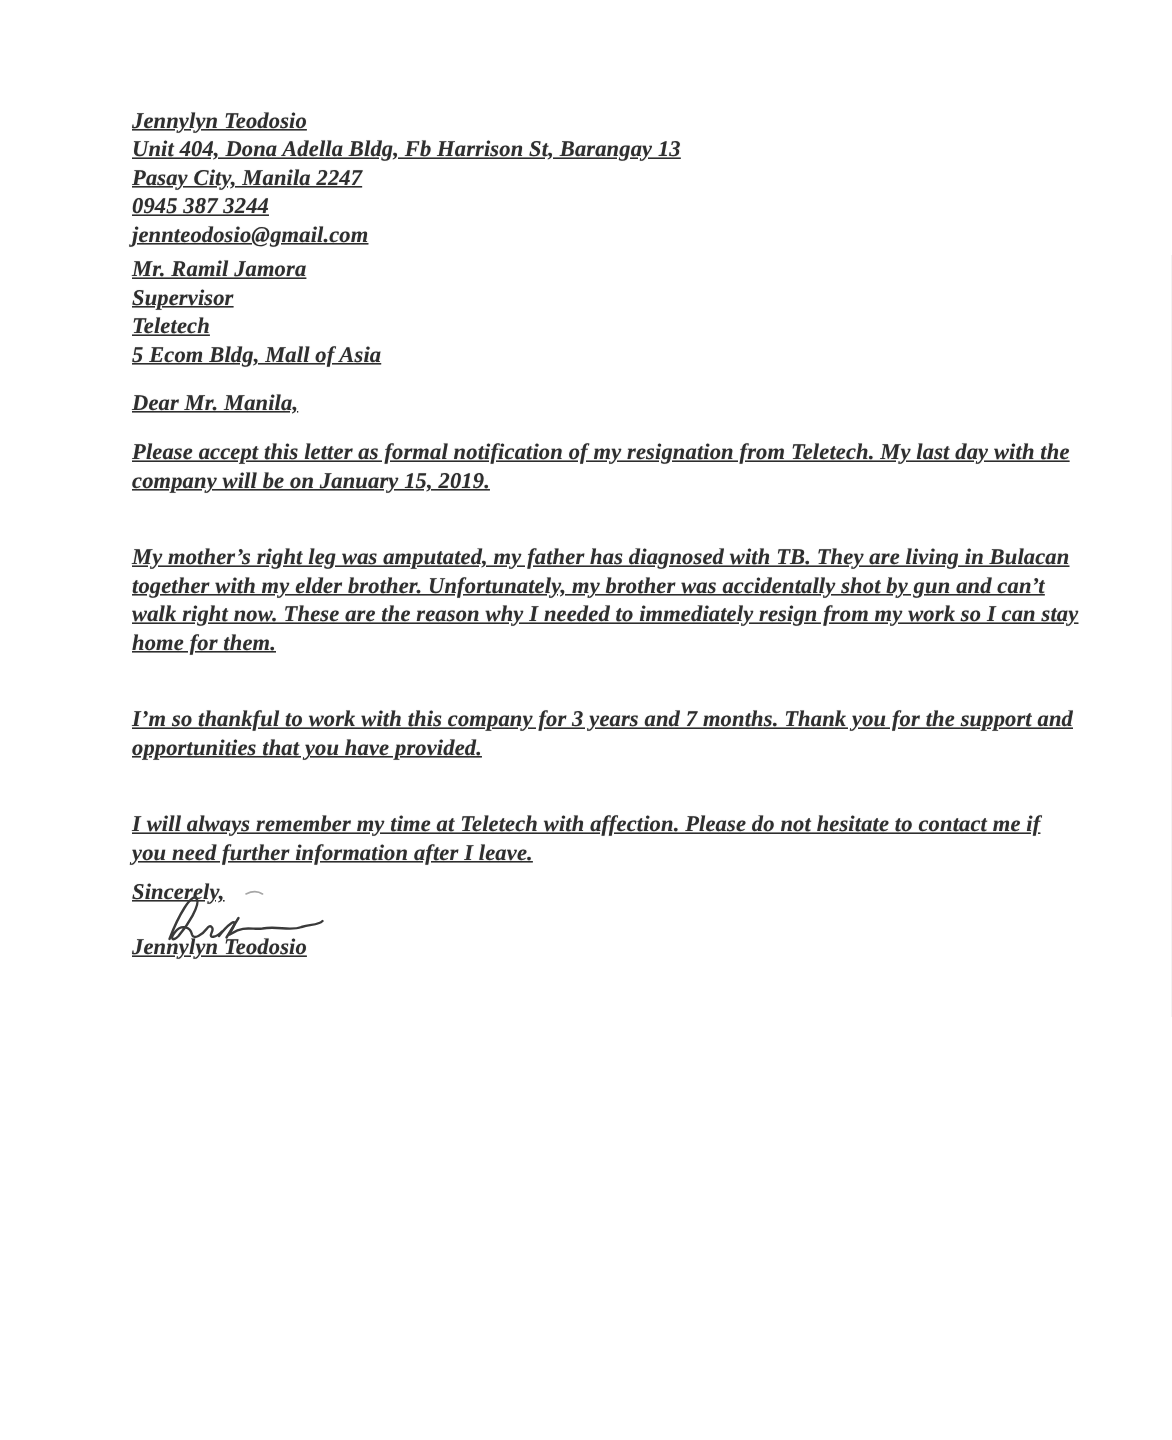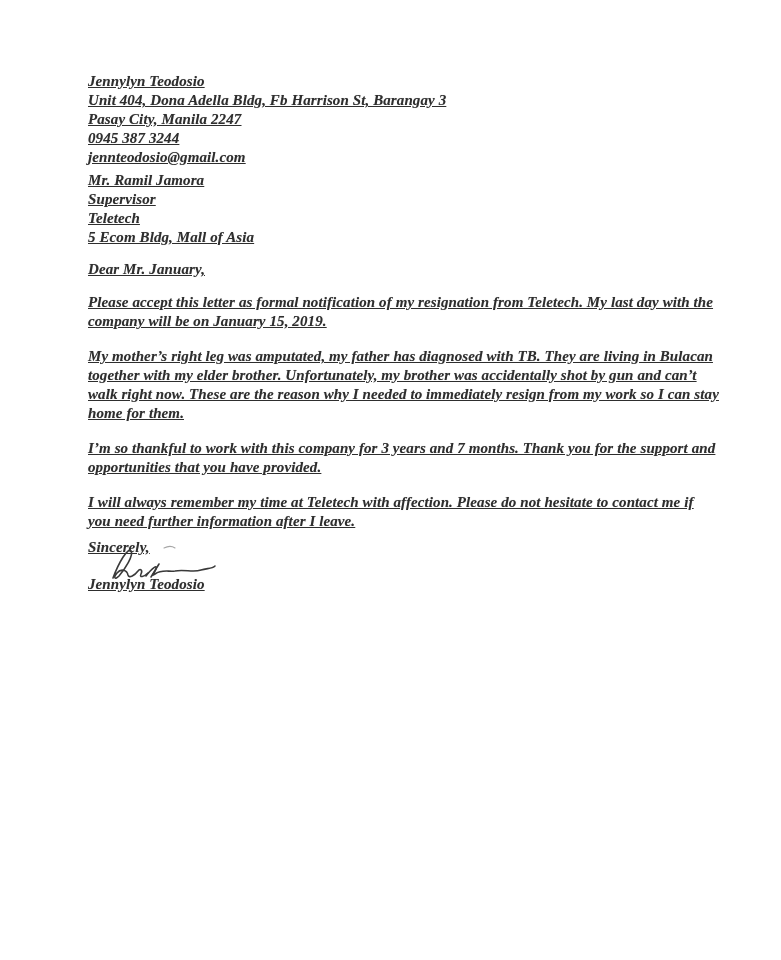--- a/index.html
+++ b/index.html
@@ -23,21 +23,21 @@
     width: 632px;
     font-size: 15px;
     line-height: 19px;
     letter-spacing: 0.1px;
     text-decoration: underline;
   }
   .block .line { display: block; }
   .date-line { margin-top: 16px; }
   .recipient-block { margin-top: 4px; }
   .salutation-line { margin-top: 13px; }
-  .para { margin-top: 16px; }
+  .para { margin-top: 32px; }
   .para-1 { margin-top: 14px; }
   .closing-block { position: relative; margin-top: 7px; }
   .sig-name { margin-top: 18px; }
   .signature-svg {
     position: absolute;
     left: 6px;
     top: 3px;
     width: 142px;
     height: 46px;
     pointer-events: none;
@@ -52,35 +52,35 @@
   .signature-svg path.faint { stroke-width: 1.1; opacity: 0.45; }
 </style>
 </head>
 <body>
 
 <div class="page">
   <div class="content">
 
     <div class="block sender-block">
       <span class="line">Jennylyn Teodosio</span>
-      <span class="line">Unit 404, Dona Adella Bldg, Fb Harrison St, Barangay 3</span>
+      <span class="line">Unit 404, Dona Adella Bldg, Fb Harrison St, Barangay 13</span>
       <span class="line">Pasay City, Manila 2247</span>
       <span class="line">0945 387 3244</span>
       <span class="line">jennteodosio@gmail.com</span>
     </div>
 
 
     <div class="block recipient-block">
       <span class="line">Mr. Ramil Jamora</span>
       <span class="line">Supervisor</span>
       <span class="line">Teletech</span>
       <span class="line">5 Ecom Bldg, Mall of Asia</span>
     </div>
 
-    <div class="line salutation-line">Dear Mr. January,</div>
+    <div class="line salutation-line">Dear Mr. Manila,</div>
 
     <p class="para para-1">Please accept this letter as formal notification of my resignation from Teletech. My last day with the company will be on January 15, 2019.</p>
     <p class="para">My mother’s right leg was amputated, my father has diagnosed with TB. They are living in Bulacan together with my elder brother. Unfortunately, my brother was accidentally shot by gun and can’t walk right now. These are the reason why I needed to immediately resign from my work so I can stay home for them.</p>
     <p class="para">I’m so thankful to work with this company for 3 years and 7 months. Thank you for the support and opportunities that you have provided.</p>
     <p class="para">I will always remember my time at Teletech with affection. Please do not hesitate to contact me if you need further information after I leave.</p>
 
     <div class="closing-block">
       <div class="line">Sincerely,</div>
       <svg class="signature-svg" viewBox="0 0 142 46" aria-hidden="true">
         <path class="faint" d="M70 7 C 74 5, 78 5, 81 7"></path>

